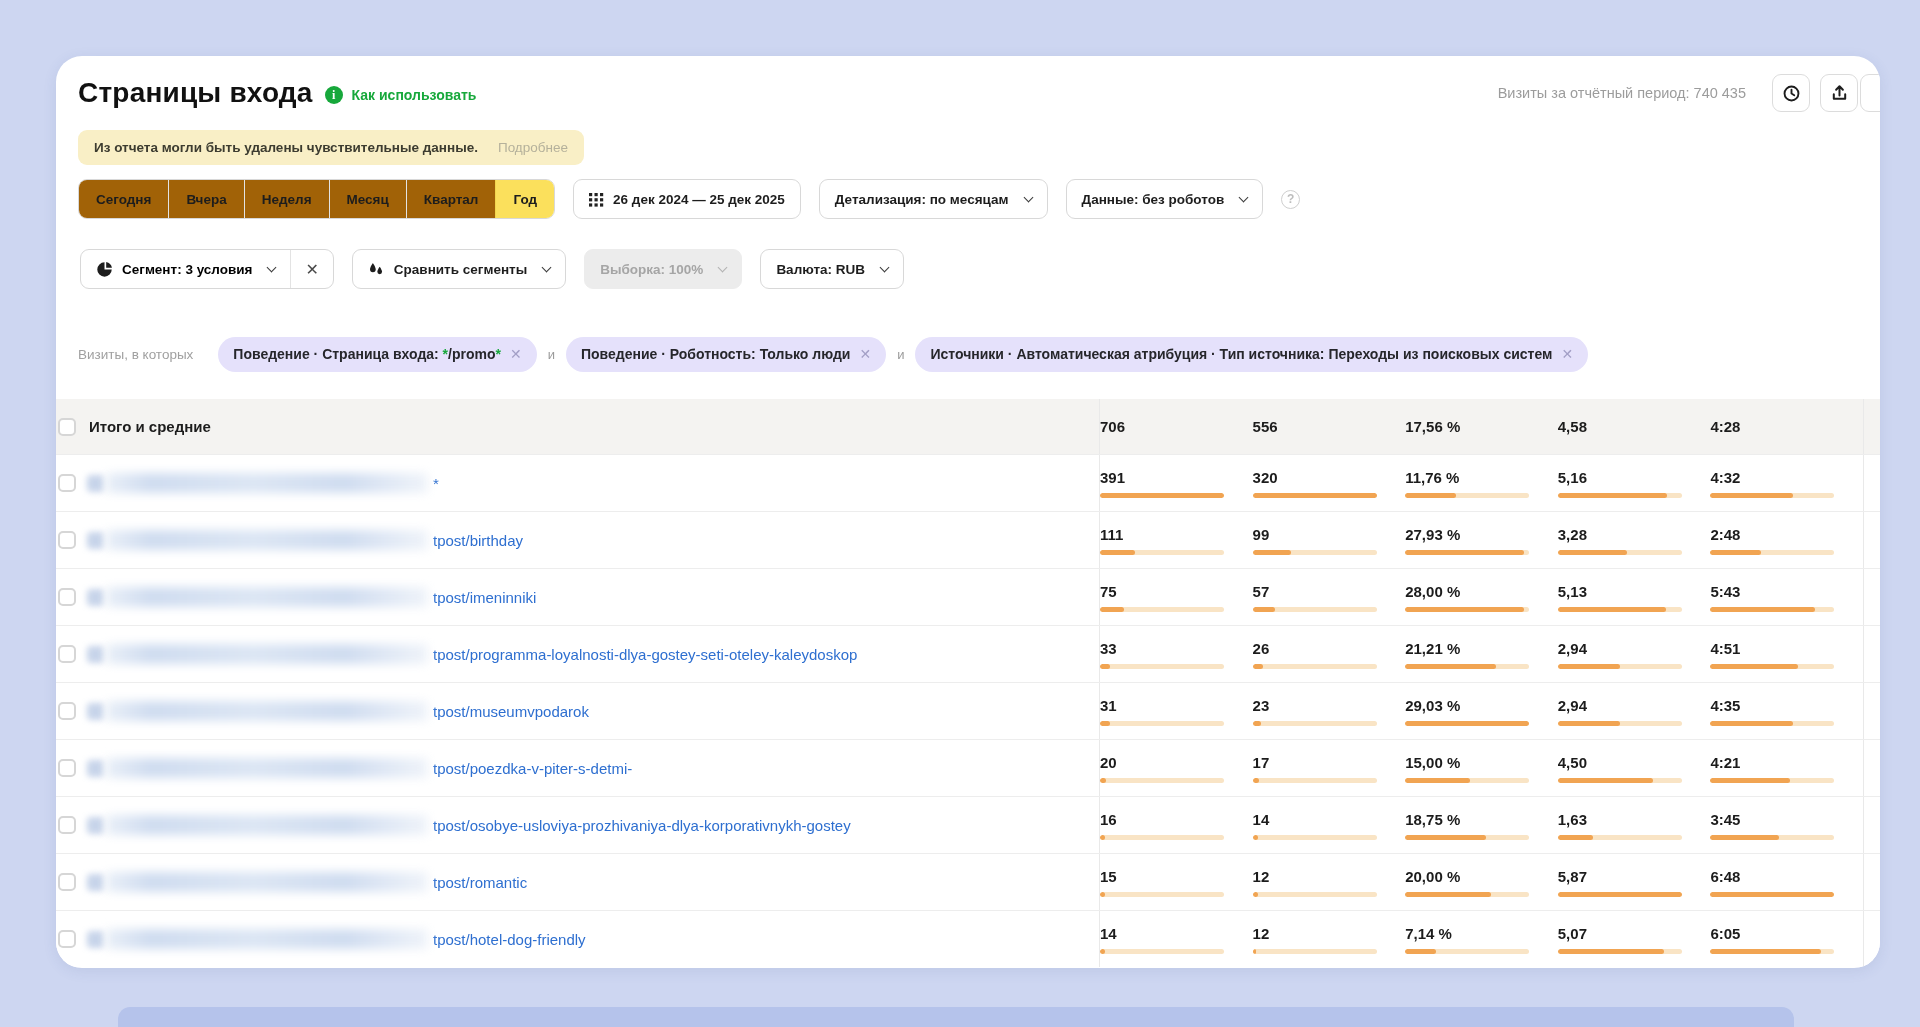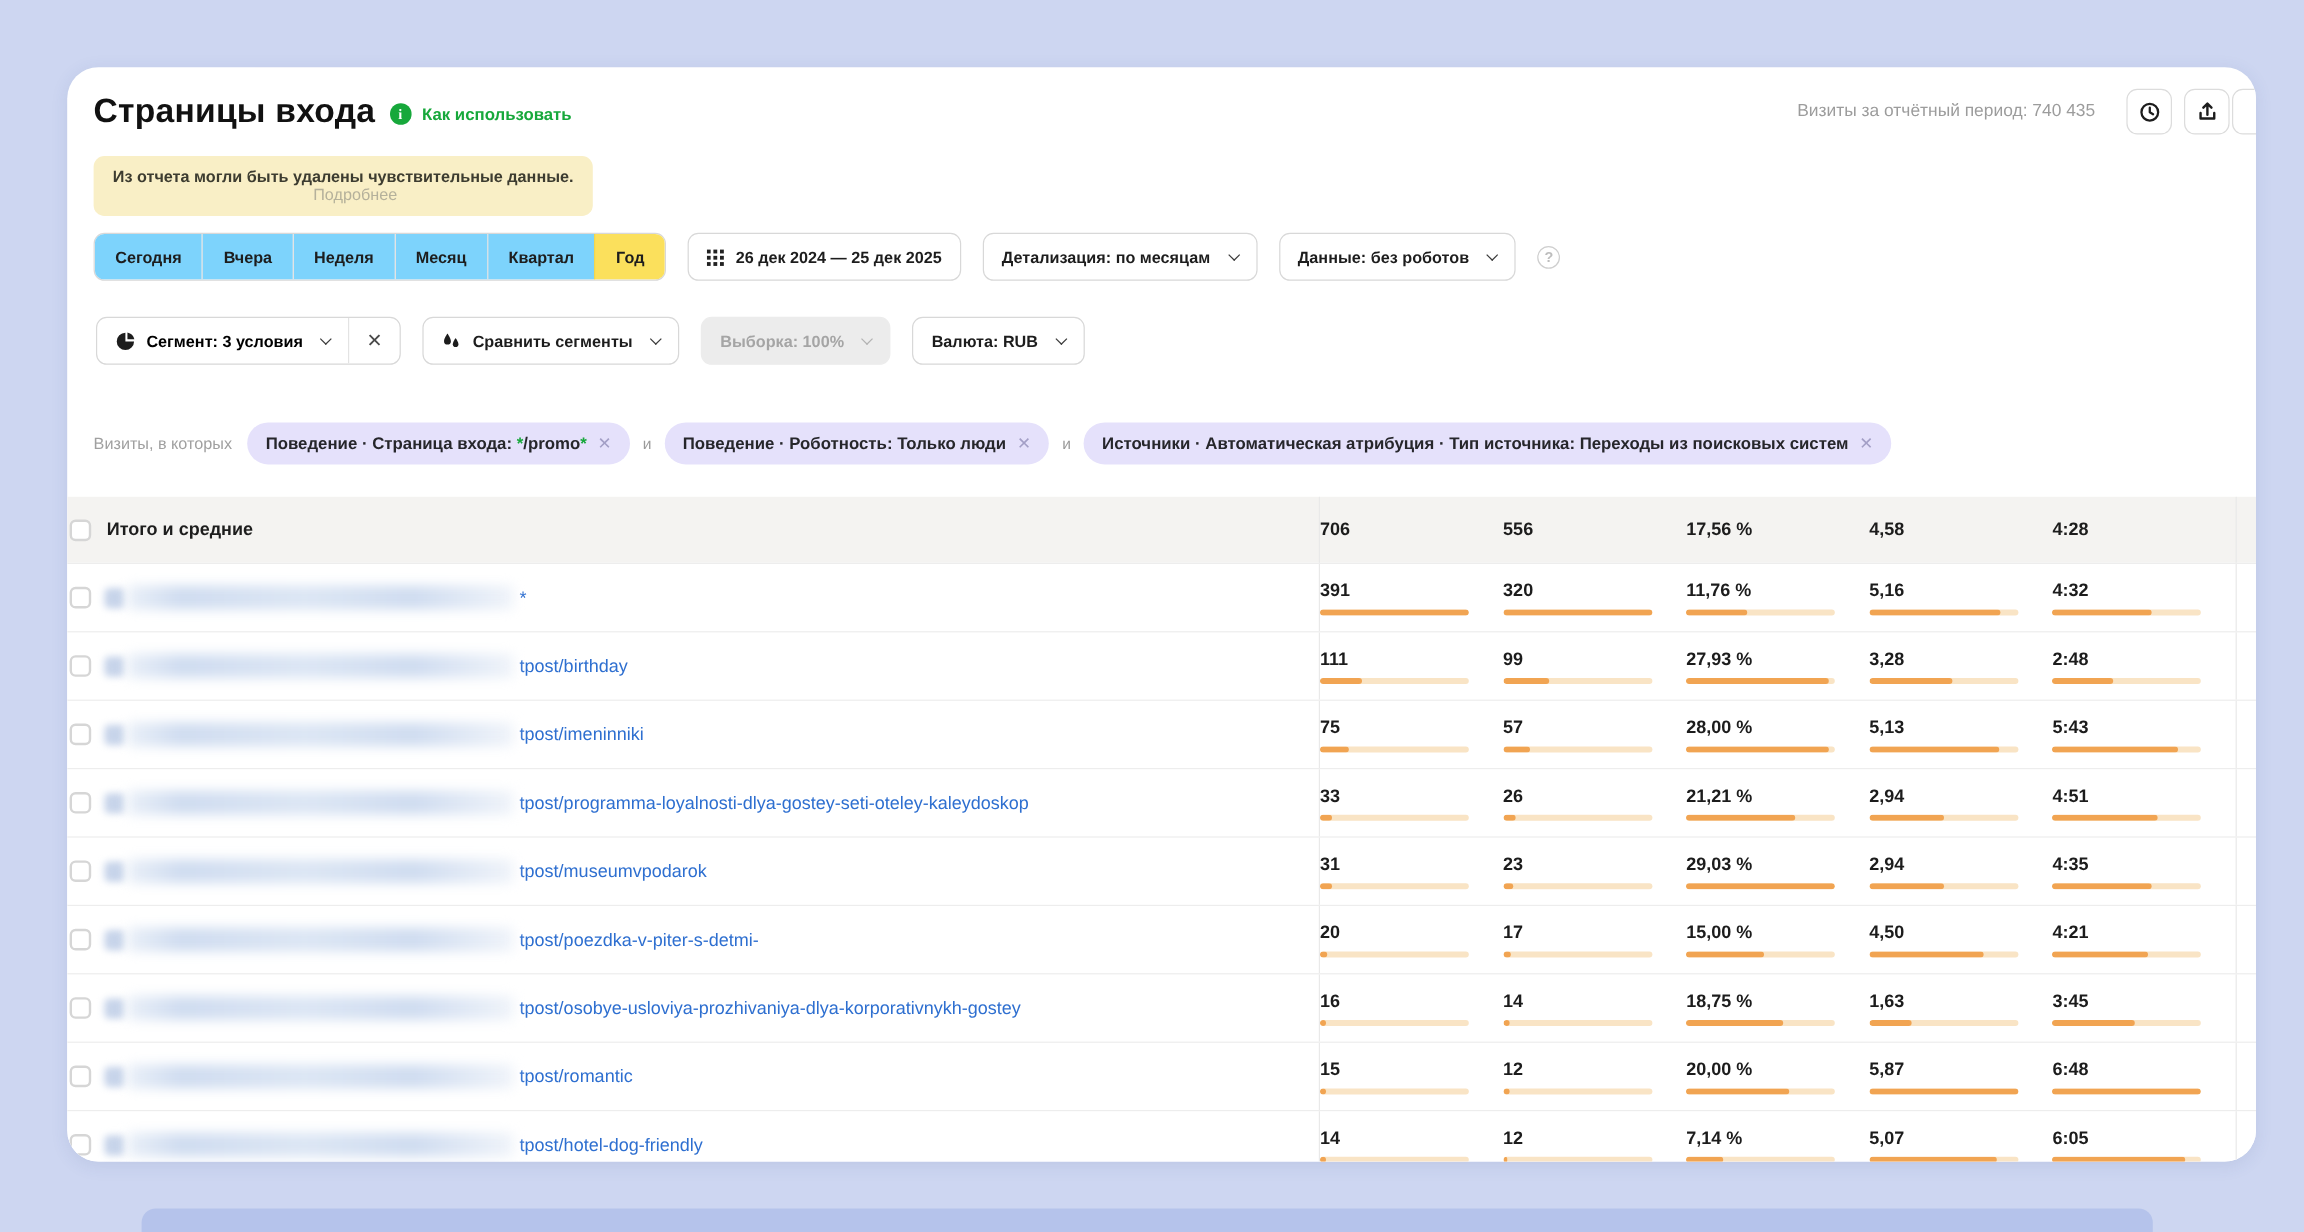--- a/index.html
+++ b/index.html
@@ -23,33 +23,33 @@
   .help-link { margin:4px 0 0 9px; font-size:14px; font-weight:bold; color:#17a83b; cursor:pointer; }
   .spacer { flex:1; }
   .visits-summary { color:#9c9c9c; font-size:14.5px; margin-right:16px; }
   .icon-btn { width:38px; height:38px; border:1px solid #dcdcdc; border-radius:9px; background:#fff;
     display:flex; align-items:center; justify-content:center; margin-left:10px; cursor:pointer; }
   .icon-btn.sliver { position:absolute; right:-40px; top:2px; margin:0; }
 
   
   .banner-wrap { margin:16px 22px 0; }
   .banner { display:inline-flex; align-items:center; background:#f9efc6; border-radius:9px;
-    padding:10px 16px; font-size:13.5px;flex-direction:column; }
+    padding:10px 16px; font-size:13.5px; }
   .banner b { color:#3d3c30; font-weight:bold; }
   .banner .more { color:#b5b19b; margin-left:20px; cursor:pointer; }
 
   
   .row-flex { display:flex; align-items:center; margin:0 22px; }
   .period-row { margin-top:14px; height:40px; gap:18px; }
   .segment-row { margin-top:30px; height:40px; gap:18px;margin-left:24px; }
 
   .seg-group { display:flex; height:40px; border:1px solid #d8d8d8; border-radius:9px;
     overflow:hidden; background:#fff; }
   .seg-group .tab { display:flex; align-items:center; padding:0 17px; font-size:13.5px;
-    font-weight:bold; color:#1d1d1d; border-left:1px solid #e3e3e3; cursor:pointer; background:#7dd3fc; }
+    font-weight:bold; color:#1d1d1d; border-left:1px solid #e3e3e3; cursor:pointer; background:#a16207; }
   .seg-group .tab:first-child { border-left:none; }
   .seg-group .tab.selected { background:#fbe05c; border-left-color:#f2d64e; }
 
   .btn { display:flex; align-items:center; height:40px; border:1px solid #d8d8d8;
     border-radius:9px; background:#fff; padding:0 15px; font-size:13.5px; font-weight:bold;
     color:#1d1d1d; cursor:pointer; gap:9px; }
   .btn.disabled { background:#ececec; border-color:#ececec; color:#a5a5a5; cursor:default; }
   .btn .ico { display:flex; align-items:center; }
 
   .chev { display:inline-block; width:7px; height:7px; border-right:1.8px solid #3a3a3a;
@@ -62,21 +62,21 @@
     font-weight:bold; gap:9px; cursor:pointer; }
   .btn-pair .part.close-part { border-left:1px solid #e3e3e3; color:#4a4a4a; font-size:16px;
     padding:0 14px; font-weight:normal; }
 
   .q-circle { width:19px; height:19px; border-radius:50%; border:1.5px solid #cfcfcf;
     color:#bdbdbd; font-size:12px; font-weight:bold; display:flex; align-items:center;
     justify-content:center; }
 
   
   .chips-row { margin-top:47px; height:36px; gap:11px; white-space:nowrap; }
-  .chips-prefix { color:#a0a0a0; font-size:13.5px; margin-right:2px; }
+  .chips-prefix { color:#a0a0a0; font-size:13.5px; margin-right:14px; }
   .chip { display:inline-flex; align-items:center; background:#e5e1fb; border-radius:18px;
     height:35px; padding:0 15px; font-size:14px; font-weight:bold; color:#26262b; gap:9px; }
   .chip .x { color:#a39fc6; font-size:14px; font-weight:normal; cursor:pointer; }
   .chip .green { color:#17a83b; }
   .connector { color:#9a9a9a; font-size:13px; }
 
   
   .table { margin-top:27px; }
   .t-row { display:flex; align-items:stretch; height:57px; border-top:1px solid #ededed; background:#fff; }
   .t-row.totals { height:55px; background:#f4f3f1; border-top:none; }

